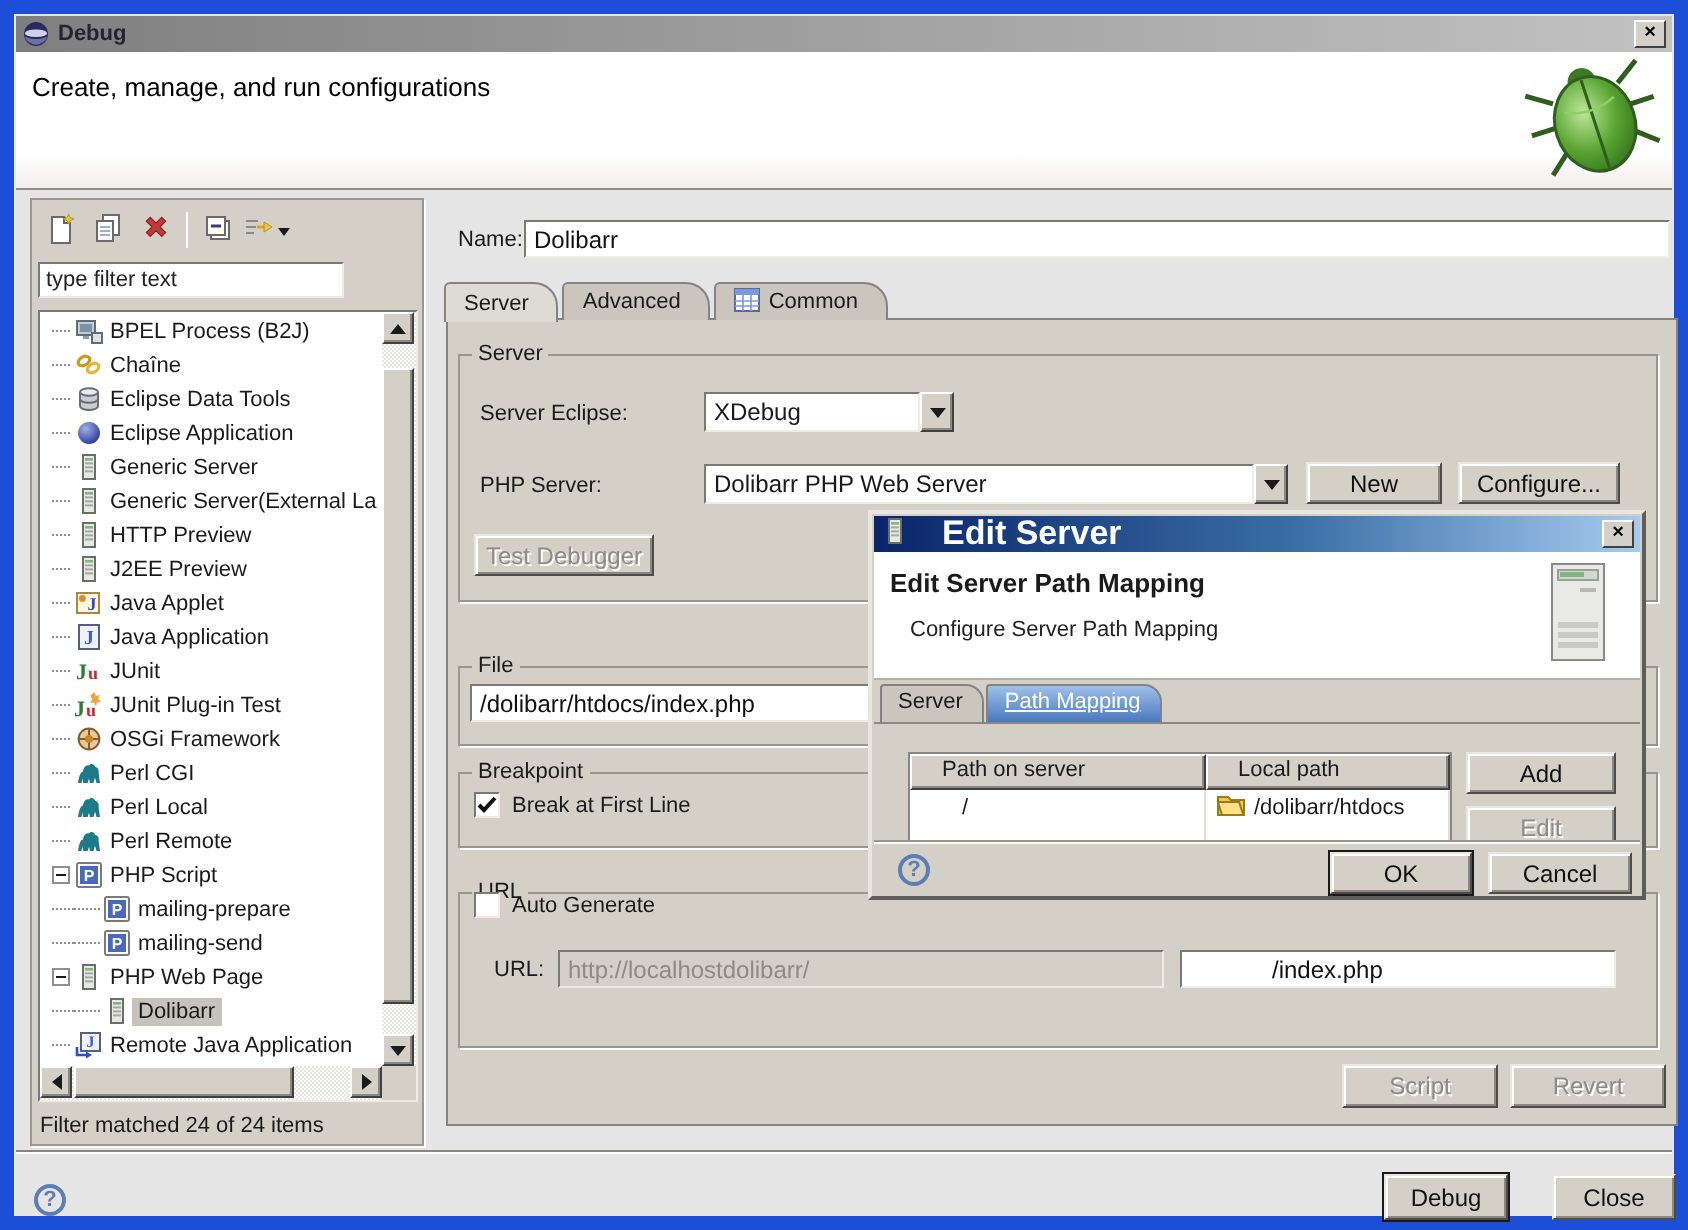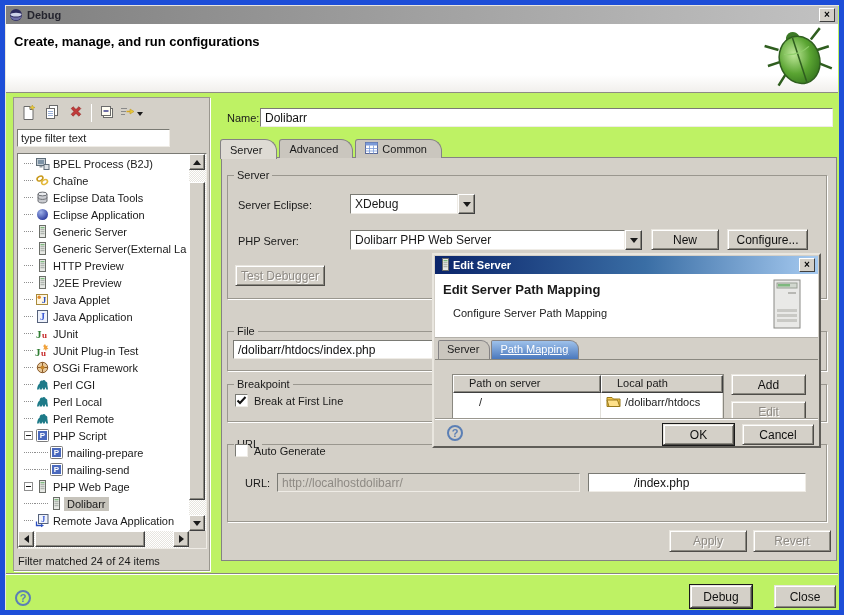--- a/index.html
+++ b/index.html
@@ -1,33 +1,33 @@
 <!DOCTYPE html>
 <html><head>
 <meta charset="utf-8">
 <style>
   * { box-sizing: border-box; margin:0; padding:0; }
   html,body { width:844px; height:615px; overflow:hidden; }
   body { font-family:"Liberation Sans", sans-serif; font-size:11px; color:#1a1a1a; }
-  .window { position:relative; width:844px; height:615px; background:#bef264;
-            border:5px solid #1d4ed8; box-shadow: inset 1px 1px 0 #e9e6df; }
+  .window { position:relative; width:844px; height:615px; background:#e5e5e5;
+            border:7px solid #1d4ed8; box-shadow: inset 1px 1px 0 #e9e6df; }
 
   
   .titlebar { position:absolute; left:1px; top:1px; right:1px; height:18px;
     background:linear-gradient(to right,#7f7f7f,#c2c2c2); display:flex; align-items:center; padding:0 3px; }
   .tb-icon { width:14px; height:14px; margin-right:4px; display:inline-flex; }
   .tb-title { font-weight:bold; font-size:11px; color:#24242e; }
   .win-x { margin-left:auto; width:16px; height:14px; background:#d4d0c8; line-height:10px;
     border:1px solid; border-color:#fff #404040 #404040 #fff; font-size:10px; font-weight:bold;
     display:flex; align-items:center; justify-content:center; cursor:default; font-family:"Liberation Sans",sans-serif;}
 
   
   .banner { position:absolute; left:1px; top:19px; right:1px; height:69px;
     background:linear-gradient(to bottom,#ffffff 75%,#f1efec); border-bottom:1px solid #8e8b84; }
-  .banner-text { position:absolute; left:8px; top:10px; font-size:13px; font-weight:bold; color:#000; }
+  .banner-text { position:absolute; left:8px; top:10px; font-size:13px; font-weight:normal; color:#000; }
   .bug { position:absolute; right:4px; top:2px; width:70px; height:64px; }
 
   
   .left-panel { position:absolute; left:8px; top:92px; width:197px; height:474px;
     border:1px solid #9a978f; box-shadow:1px 1px 0 #fff; background:#d4d0c8; }
   .lp-toolbar { position:absolute; left:2px; top:3px; height:24px; display:flex; align-items:center; }
   .tbtn { width:24px; height:22px; display:flex; align-items:center; justify-content:center;
           background:transparent; border:1px solid transparent; }
   .tb-sep { width:1px; height:18px; background:#9a978f; border-right:1px solid #fff; margin:0 3px; }
   .caret { width:0; height:0; border:3px solid transparent; border-top:4px solid #1a1a1a; margin-left:2px; margin-top:4px;}
@@ -102,21 +102,21 @@
     border:2px solid #5b7fb5; color:#5b7fb5; font-weight:bold; font-size:11px;
     display:flex; align-items:center; justify-content:center; background:transparent; }
 
   .footer-sep { position:absolute; left:1px; right:1px; top:568px; border-top:1px solid #87857e; border-bottom:1px solid #fff; }
 
   
   .dialog { position:absolute; left:427px; top:248px; width:389px; height:195px; background:#d4d0c8; z-index:20;
     border:2px solid; border-color:#e9e6df #5f5d58 #5f5d58 #e9e6df; }
   .dlg-titlebar { position:absolute; left:1px; top:1px; right:1px; height:18px;
     background:linear-gradient(to right,#0a246a,#3a6ea5 55%,#a6caf0); display:flex; align-items:center; padding:0 3px; }
-  .dlg-title { color:#fff; font-weight:bold; font-size:11px; margin-left:0; }
+  .dlg-title { color:#fff; font-weight:bold; font-size:17px; margin-left:16px; }
   .dlg-header { position:absolute; left:1px; top:19px; right:1px; height:64px; background:#fff; border-bottom:1px solid #b3b0a9; }
   .dlg-h1 { position:absolute; left:8px; top:8px; font-size:13px; font-weight:bold; }
   .dlg-h2 { position:absolute; left:18px; top:33px; font-size:11px; color:#222; }
   .dlg-tower { position:absolute; right:14px; top:5px; }
   .dlg-tabs { position:absolute; left:4px; top:85px; height:19px; display:flex; }
   .dtab { padding:2px 10px 2px 8px; font-size:11px; border:1px solid #848284; border-bottom:none;
     border-radius:2px 9px 0 0; background:#cac6be; margin-right:1px; }
   .dtab.active { background:linear-gradient(to bottom,#9ec1ea,#4a78bd); color:#fff; text-decoration:underline; }
   .dlg-body { position:absolute; left:1px; top:104px; right:1px; height:59px; border-top:1px solid #8a8880; overflow:hidden; background:#d4d0c8;}
   .pm-table { position:absolute; left:17px; top:14px; width:272px; border:1px solid #8a8880; background:#fff; }
@@ -598,21 +598,21 @@
       <legend>URL</legend>
     </fieldset>
     <div class="cb" style="left:18px;top:351px;">
       <span class="cb-box"></span>
       <span>Auto Generate</span>
     </div>
     <span class="lbl" style="left:28px;top:384px;">URL:</span>
     <input class="tfield" style="left: 60px; top: 380px; width: 303px; height: 19px;" disabled="" value="http://localhostdolibarr/">
     <input class="tfield" style="left: 371px; top: 380px; width: 218px; height: 19px; padding-left: 45px;" value="/index.php">
 
-    <button class="btn disabled" style="left:452px;top:437px;width:78px;height:22px;">Apply</button>
+    <button class="btn disabled" style="left:452px;top:437px;width:78px;height:22px;">Script</button>
     <button class="btn disabled" style="left:536px;top:437px;width:78px;height:22px;">Revert</button>
   </div>
 
   <div class="dialog">
     <div class="dlg-titlebar">
       <span id="dlg-title-icon"><svg width="15" height="15" viewBox="0 0 15 15">
             <rect x="4.5" y="1.5" width="6" height="12" fill="#e6e8e4" stroke="#6a6d68"></rect>
             <rect x="5.5" y="3" width="4" height="1.3" fill="#7eb87e"></rect>
             <rect x="5.5" y="5.2" width="4" height="1" fill="#a2a8a2"></rect>
             <rect x="5.5" y="7.2" width="4" height="1" fill="#a2a8a2"></rect>

